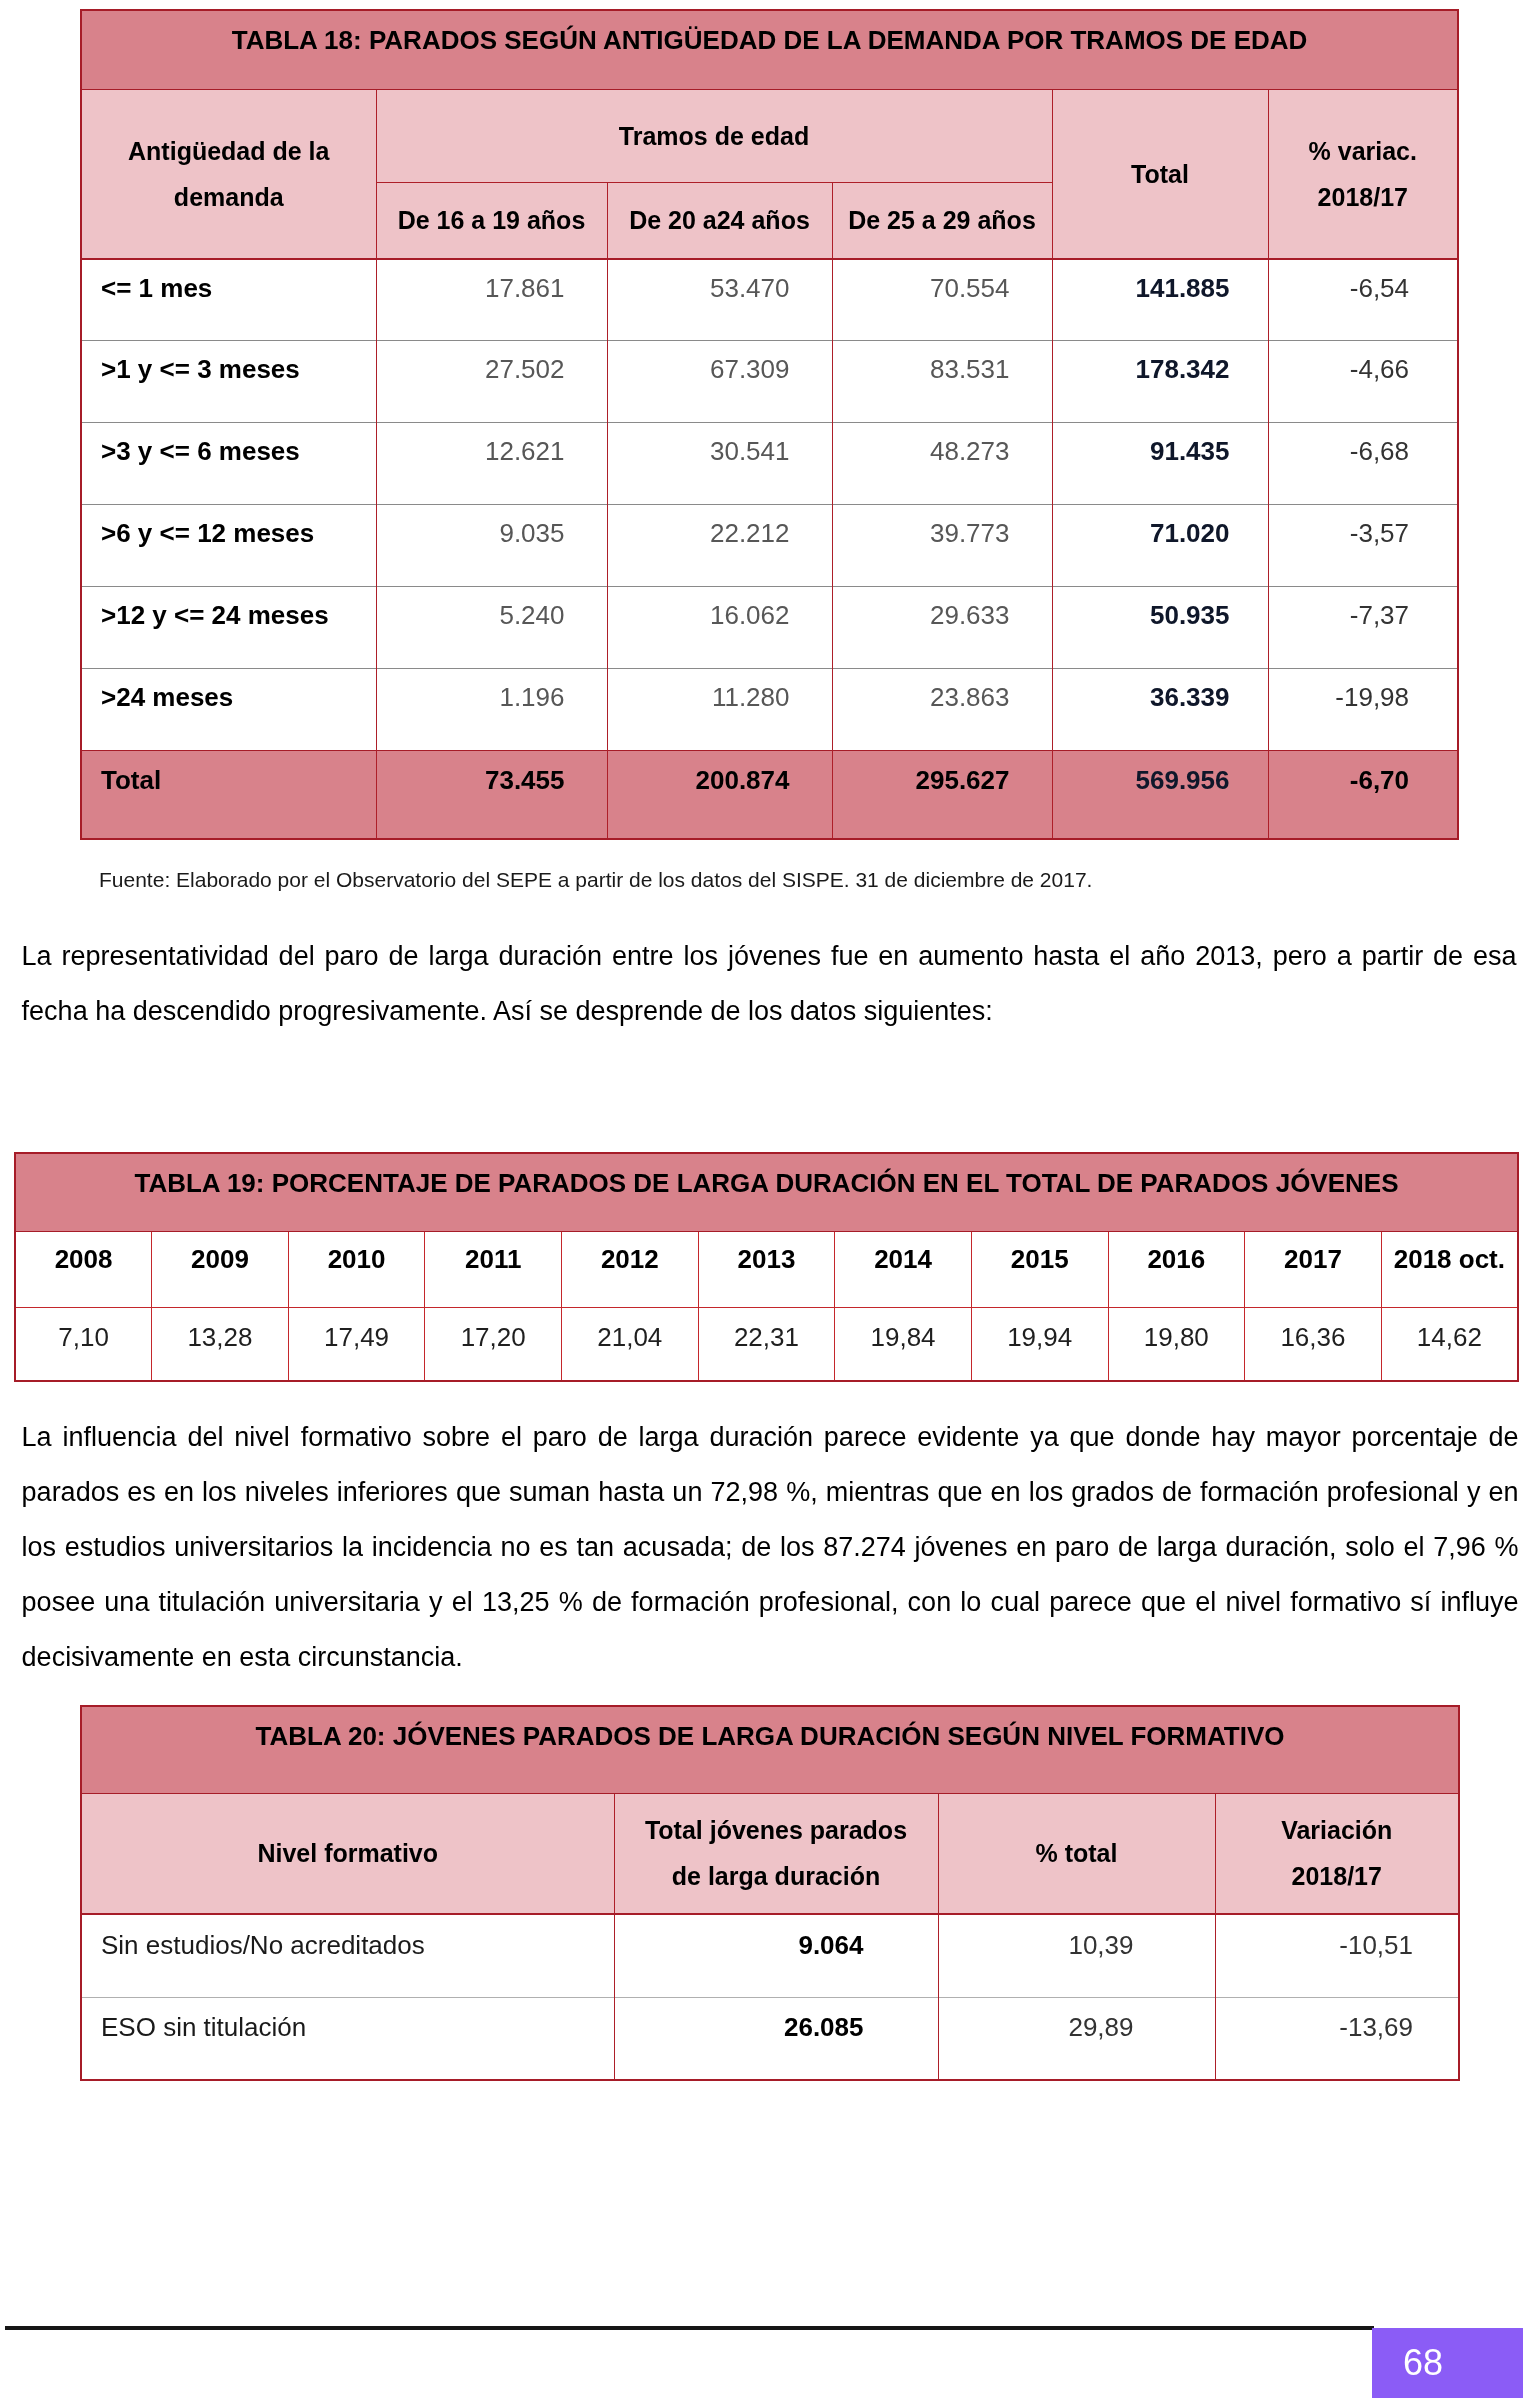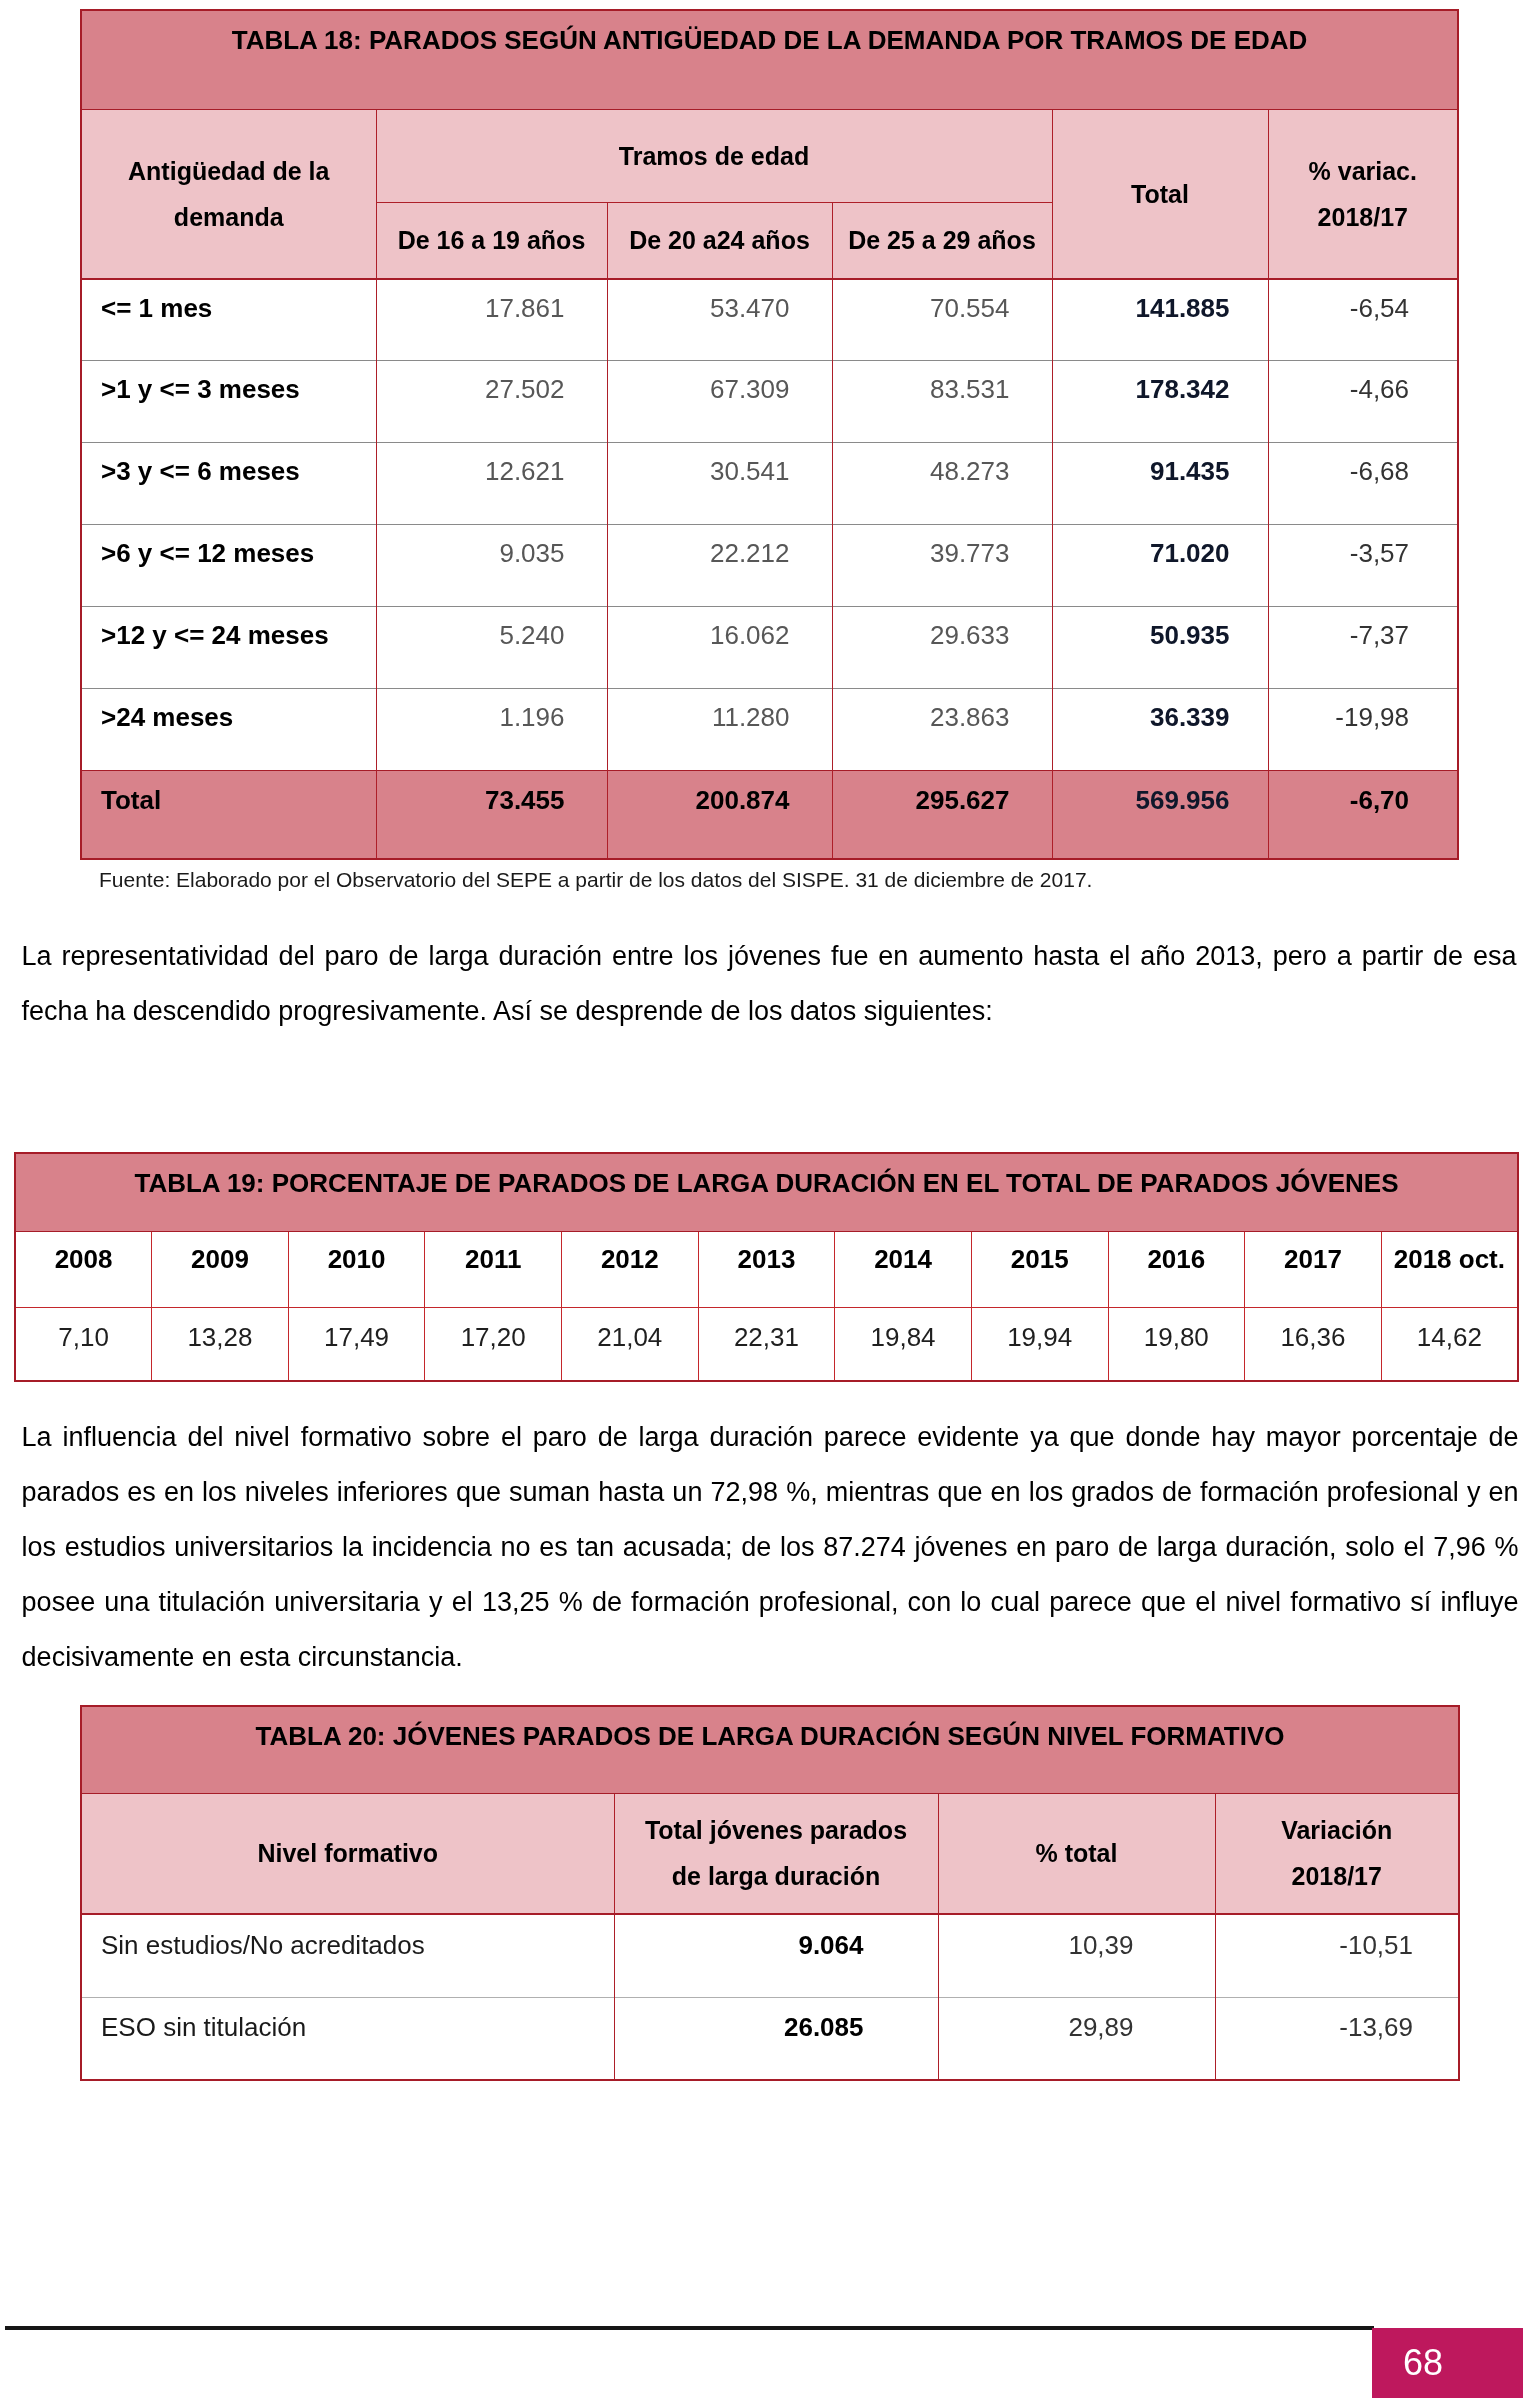--- a/index.html
+++ b/index.html
@@ -46,40 +46,40 @@
   .t20 .num3{text-align:right;padding-right:81px;color:#333;}
   .t20 .num4{text-align:right;padding-right:45px;color:#333;}
   .t20 .data-row td{border-top:1.7px solid #b0b0b0;padding-top:14.7px;}
   .t20 .first-data td{border-top:2.6px solid #A61C28;}
 
   
   .source{font-size:21px;color:#1a1a1a;margin-top:16px;}
   .para{font-size:27px;line-height:55px;text-align:justify;color:#000000;}
   .footer-rule{background:#161616;}
   .pagebox{
-    background:#be185d;color:#ffffff;font-size:36px;
+    background:#8b5cf6;color:#ffffff;font-size:36px;
     line-height:69px;padding-left:31px;box-sizing:border-box;
   }
 </style>
 </head>
 <body>
 
 <div id="page">
 
   <table class="abs rtab t18" style="left:80px;top:8.7px;width:1377px;">
     <colgroup>
       <col style="width:295px">
         <col style="width:231px">
         <col style="width:225px">
       <col style="width:220px">
         <col style="width:216px">
         <col style="width:190px">
     </colgroup>
     <tbody>
-        <tr class="title-row" style="height:100px;">
+        <tr class="title-row" style="height:80px;">
       <td colspan="6">TABLA 18: PARADOS SEGÚN ANTIGÜEDAD DE LA DEMANDA POR TRAMOS DE EDAD</td>
     </tr>
     <tr class="hdr" style="height:93px;">
       <td rowspan="2">Antigüedad de la demanda</td>
       <td colspan="3">Tramos de edad</td>
       <td rowspan="2">Total</td>
       <td rowspan="2" class="pre">% variac.
 2018/17</td>
     </tr>
     <tr class="hdr" style="height:76px;">

